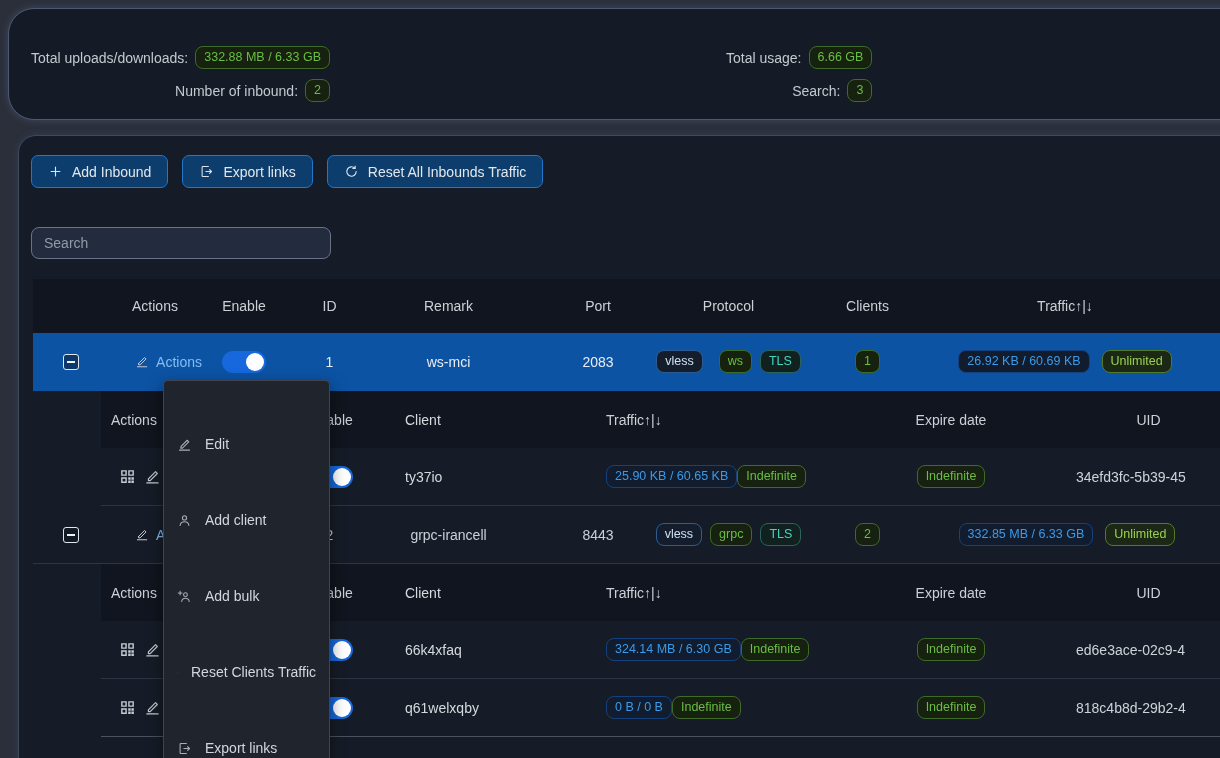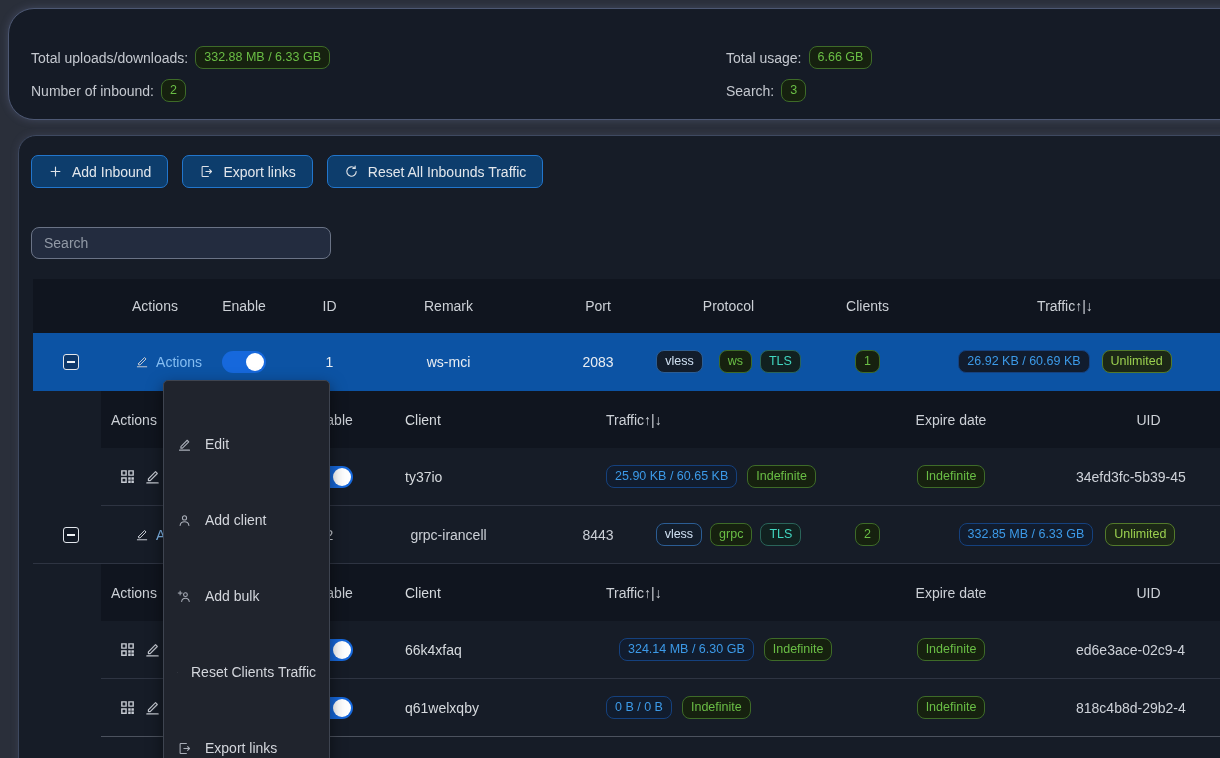--- a/index.html
+++ b/index.html
@@ -13,21 +13,21 @@
 
   
   .top-card {
     position:absolute; left:8px; top:8px; width:1292px; height:112px;
     background:#151b26; border:1px solid #4d5873; border-radius:26px;
     box-shadow:0 0 9px rgba(130,140,190,.28);
   }
   .stats-col { position:absolute; top:38px; display:flex; flex-direction:column; gap:12px; }
   .stats-col.left  { left:22px; }
   .stats-col.right { left:717px; }
-  .stat-line { display:flex; align-items:center; height:21px; color:#c4c8cf; }
+  .stat-line { display:flex; align-items:center; height:21px; color:#c4c8cf;justify-content:flex-end; }
 
   .tag {
     display:inline-flex; align-items:center; justify-content:center;
     border-radius:8px; font-size:12.5px; line-height:1;
     padding:4px 8px; margin-left:7px; white-space:nowrap;
   }
   .tag.green { background:#16210f; border:1px solid #3e6b28; color:#6abe45; }
   .tag.lime  { background:#1c2816; border:1px solid #537a2b; color:#9bd04f; }
   .tag.blue  { background:#111c2e; border:1px solid #15417e; color:#3c9ae8; }
   .tag.teal  { background:#112120; border:1px solid #2a6459; color:#41d6c0; }
@@ -101,21 +101,21 @@
     grid-template-columns:180px 100px 175px 270px 250px 145px 1fr;
   }
   .sub-head { height:57px; background:#10151f; color:#ccd0d6; font-weight:500; }
   .sh-actions { padding-left:10px; }
   .sh-center  { text-align:center; }
   .sh-pad50   { padding-left:50px; }
   .subrow { height:58px; border-bottom:1px solid #2e3442; }
   .subrow.last { border-bottom:1px solid #4c525e; }
   .sub-icons { display:flex; align-items:center; gap:8px; padding-left:18px; }
   .client-name { padding-left:24px; color:#d6dade; }
-  .traffic-cell { display:flex; align-items:center; gap:10px; padding-left:50px; }
+  .traffic-cell { display:flex; align-items:center; padding-left:50px; }
   .uid { white-space:nowrap; color:#ced2d9; }
 
   
   .menu {
     position:absolute; left:163px; top:380px; width:167px; z-index:20;
     background:#20242d; border:1px solid #3e4450; border-radius:5px;
     box-shadow:0 6px 16px rgba(0,0,0,.5); padding:3px 0;
   }
   .menu-item {
     height:32px; display:flex; align-items:center; gap:13px; padding:0 13px;
@@ -403,21 +403,21 @@
               <svg viewBox="0 0 24 24">
                 <use href="#i-trash"></use>
               </svg>
             </span>
         </div>
         <div class="cell-center">
             <span class="toggle"></span>
           </div>
         <div class="client-name">66k4xfaq</div>
         <div class="traffic-cell">
-          <span class="tag blue" style="margin-left:13px">324.14 MB / 6.30 GB</span>
+          <span class="tag blue" style="margin-left:0">324.14 MB / 6.30 GB</span>
           <span class="tag green" style="margin-left:0">Indefinite</span>
         </div>
         <div class="cell-center">
             <span class="tag green" style="margin-left:0">Indefinite</span>
           </div>
         <div><span class="uid">ed6e3ace-02c9-4</span></div>
         <div></div>
       </div>
 
       <div class="row-sub subrow last">

